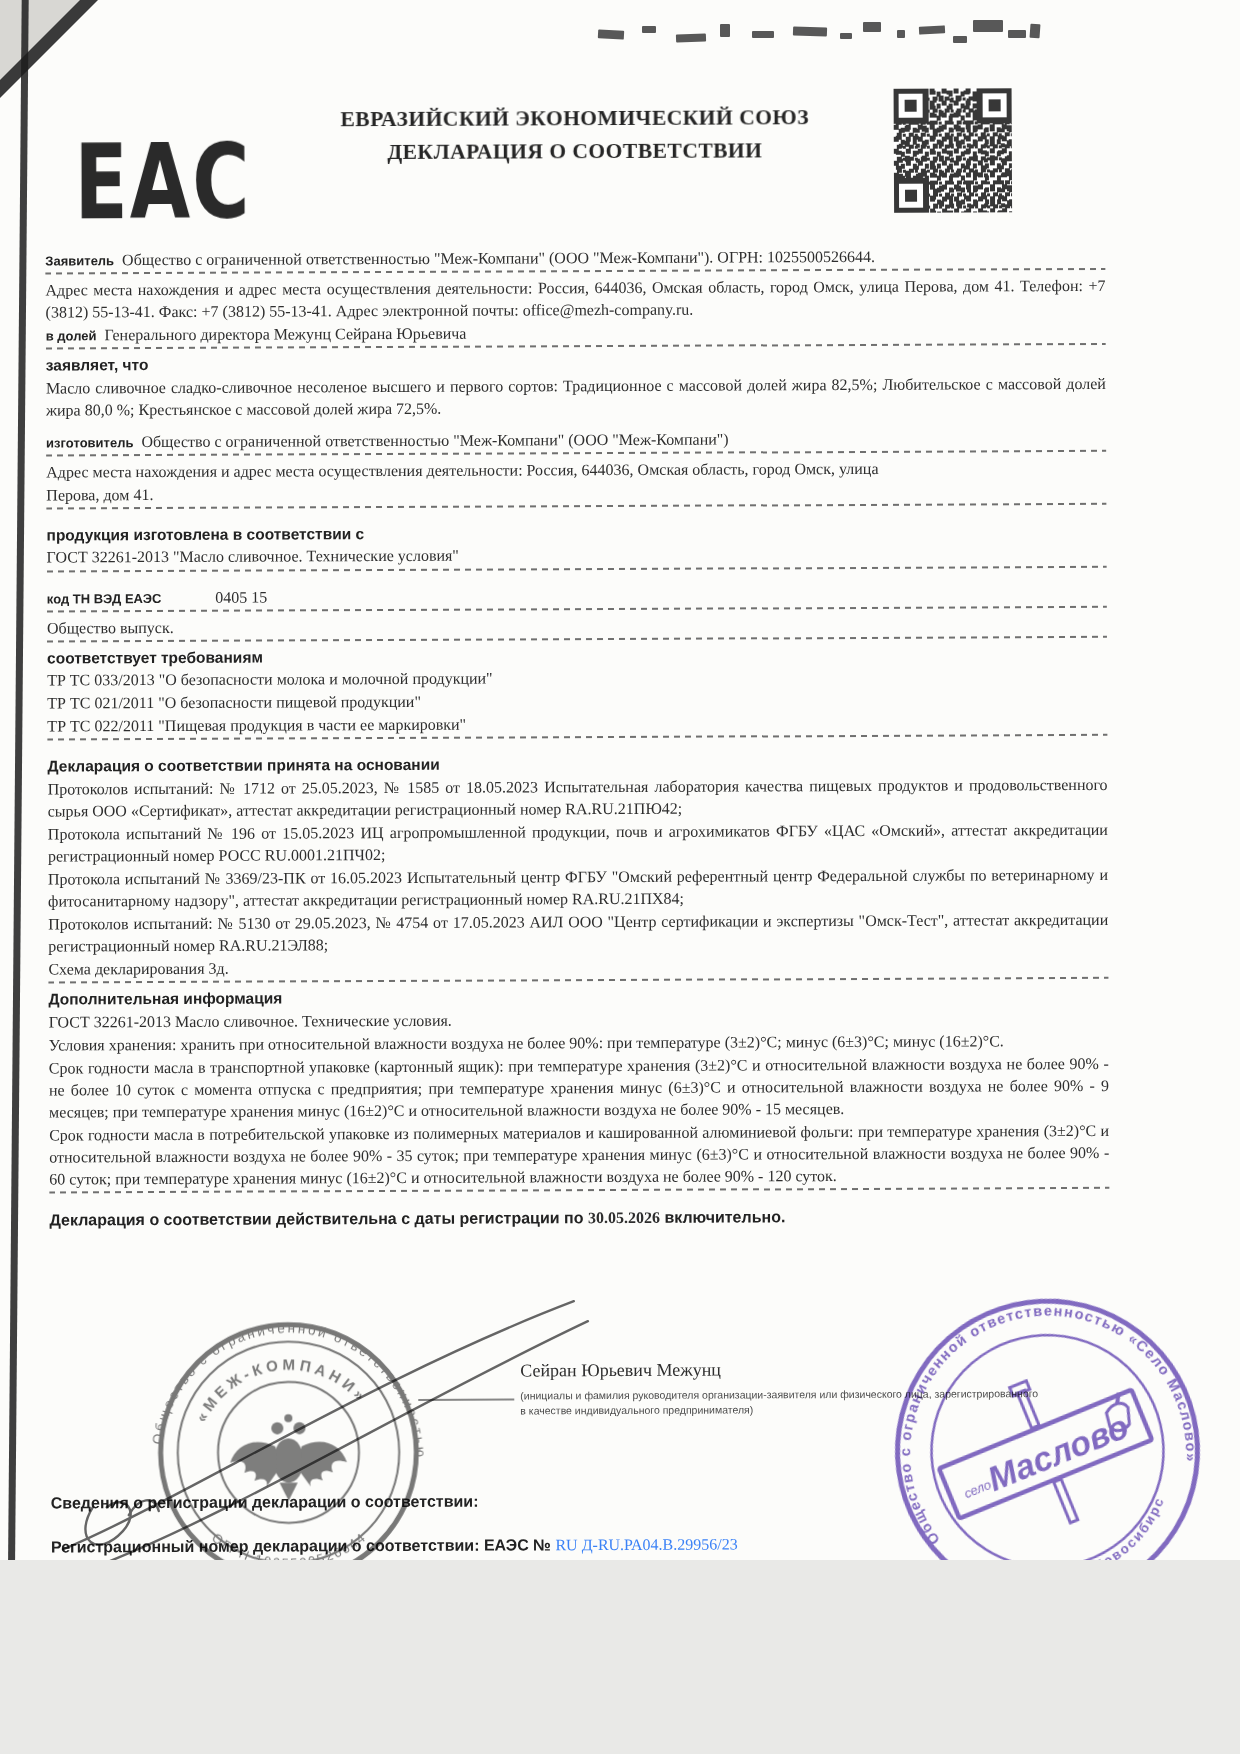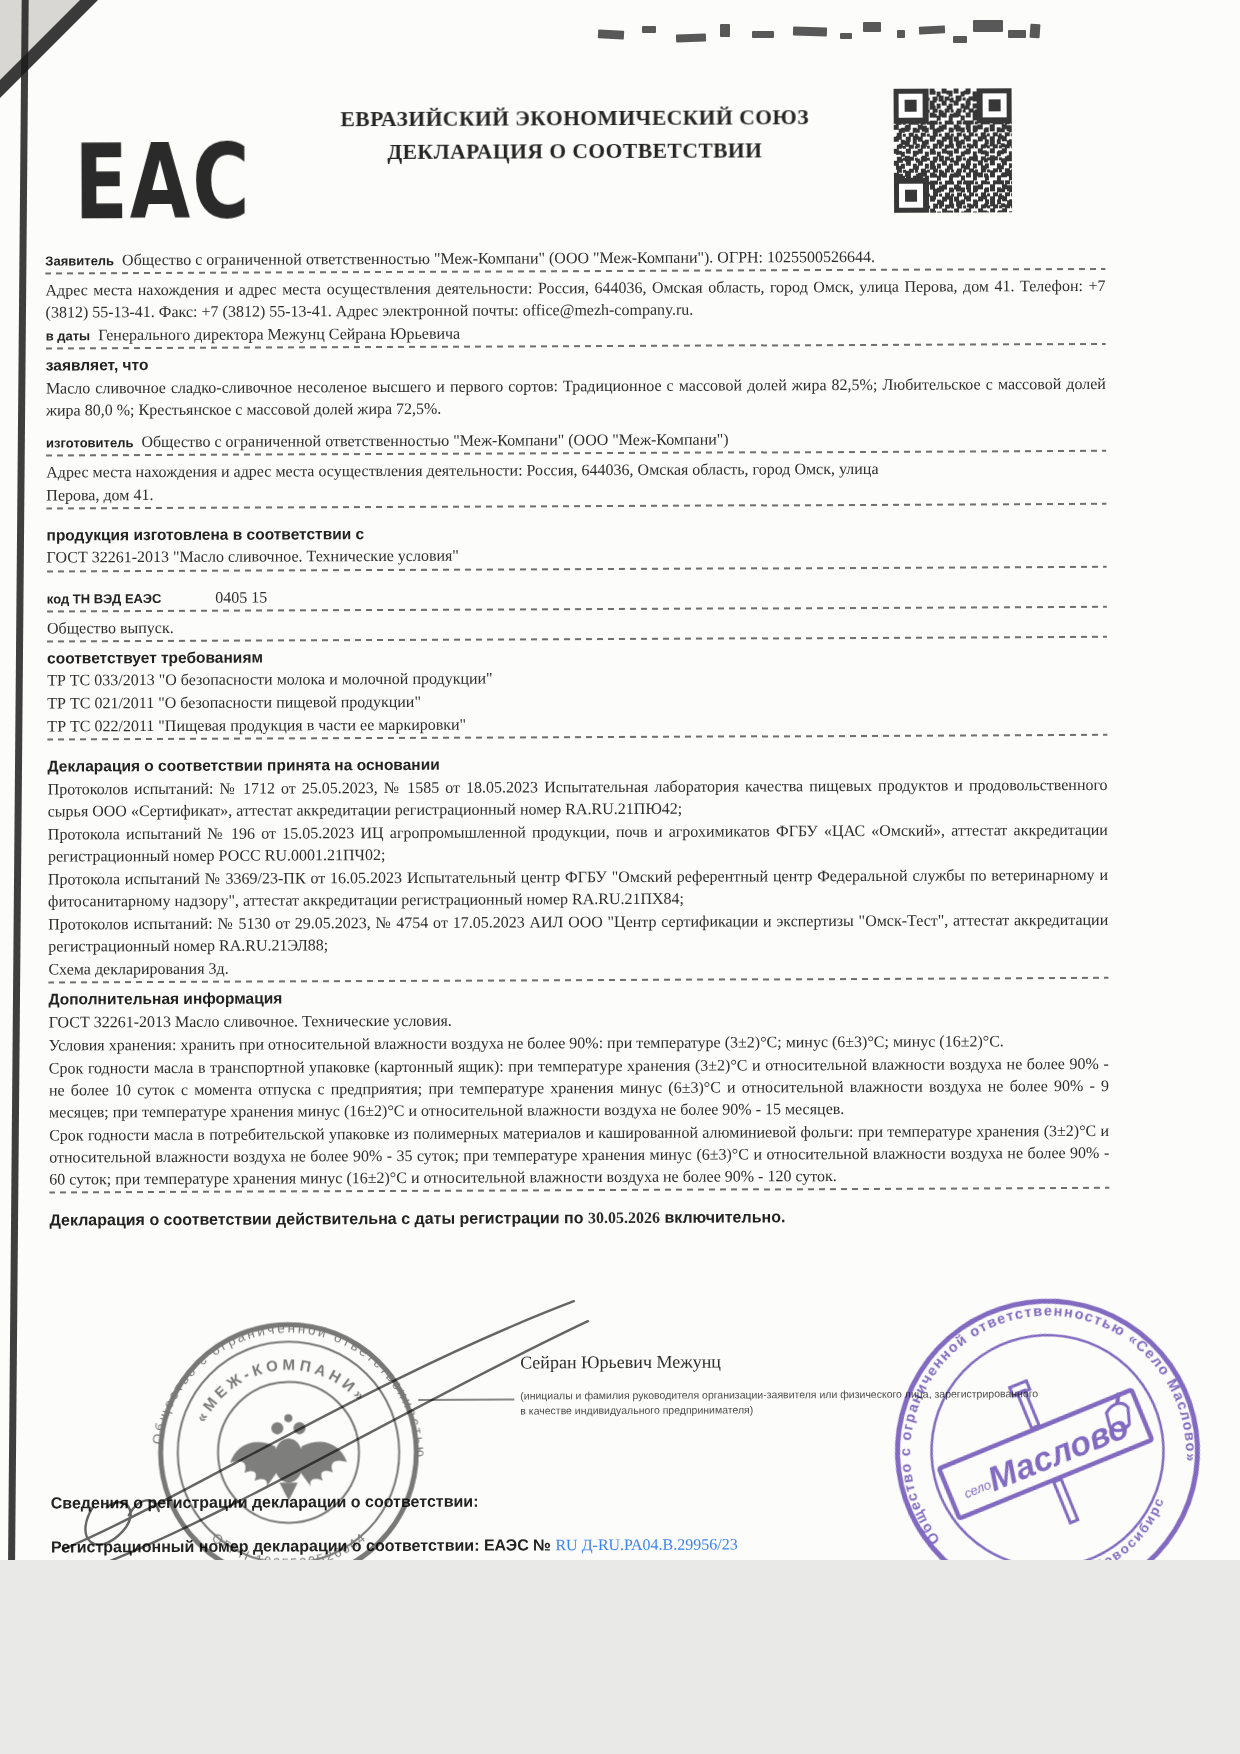--- a/index.html
+++ b/index.html
@@ -34,21 +34,21 @@
   .para{text-align:justify;margin:1px 0;}
   .head{font-family:"Liberation Sans","DejaVu Sans",sans-serif;font-weight:700;color:#222;font-size:15.5px;margin:3px 0 1px;}
   .sp-lg{margin-top:15px;}
   .sp-md{margin-top:10px;}
   .validity{margin-top:16px;font-family:"Liberation Sans","DejaVu Sans",sans-serif;font-weight:700;font-size:16px;color:#222;}
   .validity .date{font-family:"Liberation Serif",serif;font-weight:700;color:#2e2e2e;}
 
   
   .bottom{position:absolute;left:48px;top:1340px;width:1060px;font-size:16px;}
   .sig-line{position:absolute;left:368px;top:58px;width:96px;height:2px;background:#555;opacity:.7;}
-  .sig-name{position:absolute;left:470px;top:12px;font-size:18px;}
+  .sig-name{position:absolute;left:470px;top:20px;font-size:18px;}
   .sig-caption{position:absolute;left:470px;top:48px;width:520px;font-family:"Liberation Sans","DejaVu Sans",sans-serif;
                font-size:10.5px;line-height:1.4;color:#4b4b4b;}
   .reg-heading{position:absolute;left:0;top:152px;font-family:"Liberation Sans","DejaVu Sans",sans-serif;font-weight:700;font-size:16px;color:#222;}
   .reg-number{position:absolute;left:0;top:196px;font-family:"Liberation Sans","DejaVu Sans",sans-serif;font-weight:700;font-size:16px;color:#222;}
   .reg-number .val{font-family:"Liberation Serif",serif;font-weight:400;color:#3b82f6;}
   .reg-date{position:absolute;left:0;top:238px;font-family:"Liberation Sans","DejaVu Sans",sans-serif;font-weight:700;font-size:16px;color:#222;}
   .reg-date .val{font-family:"Liberation Serif",serif;font-weight:700;color:#2e2e2e;}
   .reg-rule{position:absolute;left:0;top:264px;width:1060px;height:2px;
             background:repeating-linear-gradient(90deg,#4c4c4c 0 6px,transparent 6px 11px);opacity:.8;}
 
@@ -125,21 +125,21 @@
 
       <div class="row">
         <span class="lbl">Заявитель</span>
         <span class="txt">Общество с ограниченной ответственностью "Меж-Компани" (ООО "Меж-Компани").  ОГРН: 1025500526644.</span>
       </div>
       <div class="rule"></div>
 
       <div class="para">Адрес места нахождения и адрес места осуществления деятельности: Россия, 644036, Омская область, город Омск, улица Перова, дом 41. Телефон: +7 (3812) 55-13-41. Факс: +7 (3812) 55-13-41. Адрес электронной почты: office@mezh-company.ru.</div>
 
       <div class="row">
-        <span class="lbl">в даты</span>
+        <span class="lbl">в долей</span>
         <span class="txt">Генерального директора Межунц Сейрана Юрьевича</span>
       </div>
       <div class="rule"></div>
 
       <div class="head">заявляет, что</div>
       <div class="para">Масло сливочное сладко-сливочное несоленое высшего и первого сортов: Традиционное с массовой долей жира 82,5%; Любительское с массовой долей жира 80,0 %; Крестьянское с массовой долей жира 72,5%.</div>
 
       <div class="row sp-md">
         <span class="lbl">изготовитель</span>
         <span class="txt">Общество с ограниченной ответственностью "Меж-Компани" (ООО "Меж-Компани")</span>

